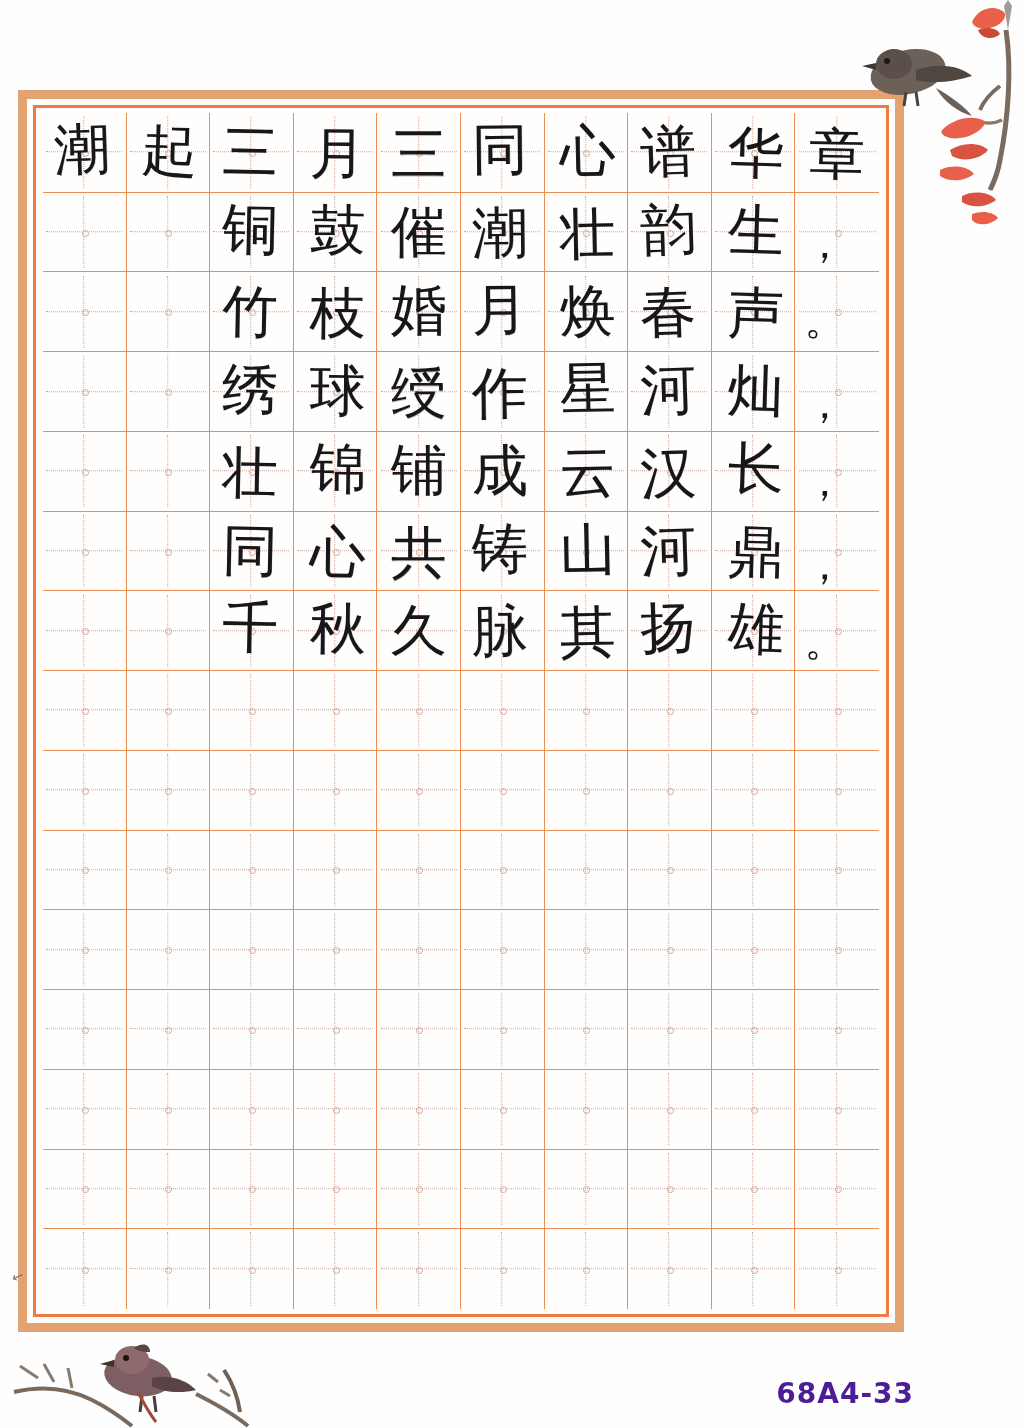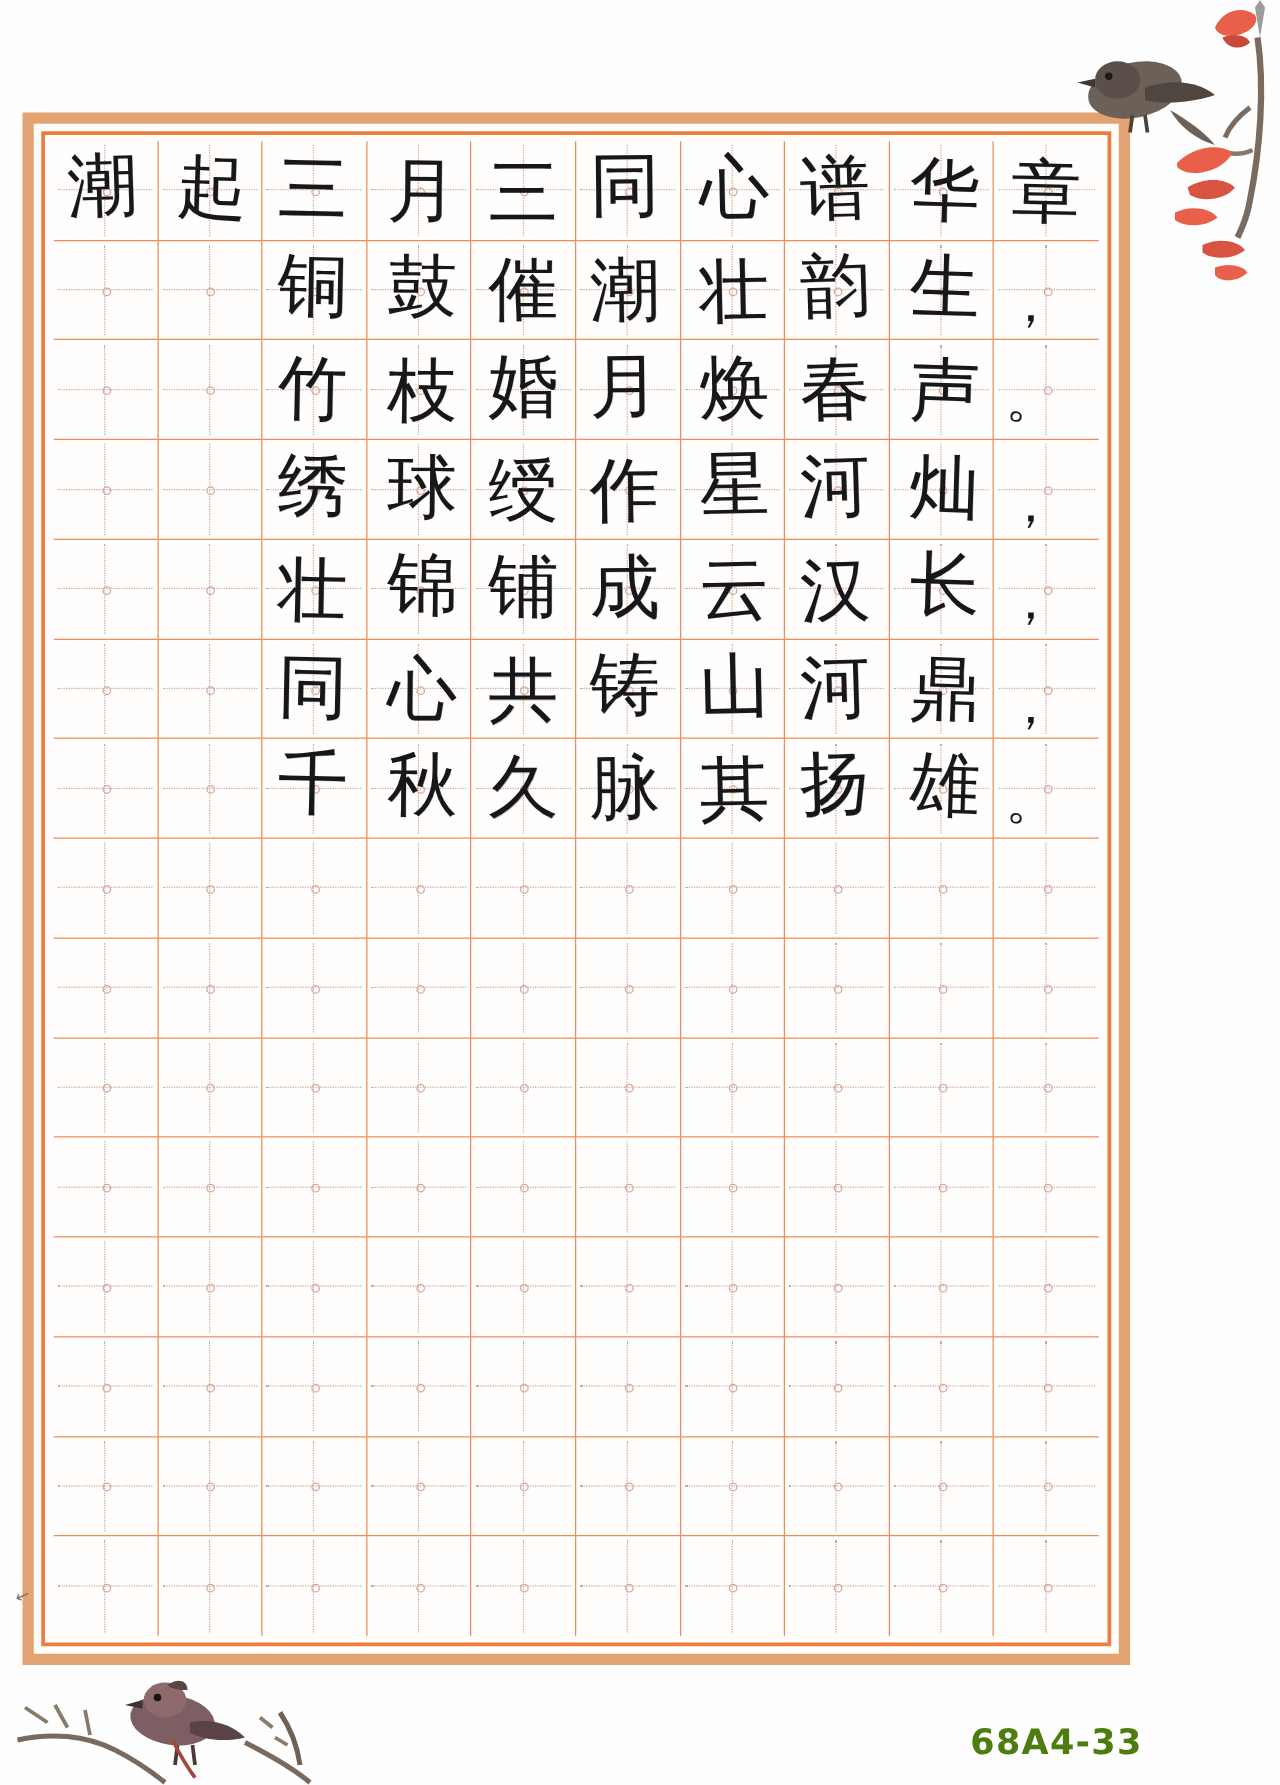--- a/index.html
+++ b/index.html
@@ -131,21 +131,21 @@
   .art-top { right: 10px; top: 0; width: 160px; height: 300px; }
   .art-bottom { left: 10px; bottom: 0; width: 290px; height: 120px; }
 
   .code-label {
     position: absolute;
     right: 110px;
     bottom: 18px;
     font-family: "DejaVu Sans", "Liberation Sans", sans-serif;
     font-weight: bold;
     font-size: 28px;
-    color: #4d7c0f;
+    color: #4c1d95;
     letter-spacing: 1px;
   }
 
   .tick-mark {
     position: absolute;
     left: 12px;
     top: 1268px;
     font-size: 14px;
     color: #777;
     transform: rotate(20deg);

